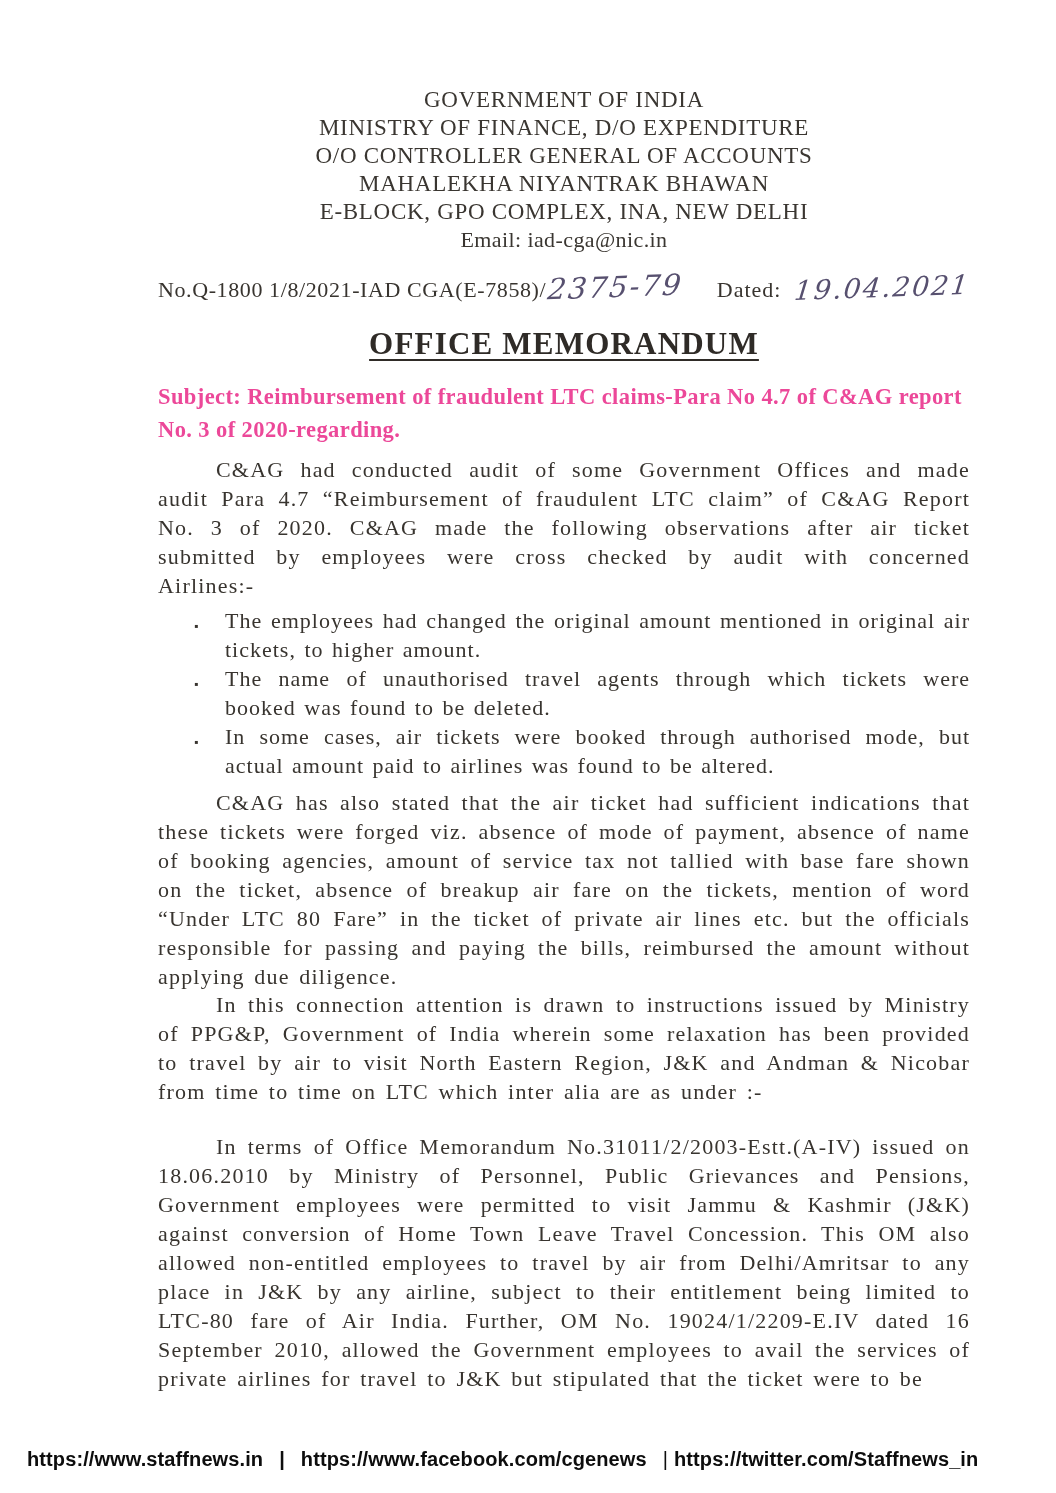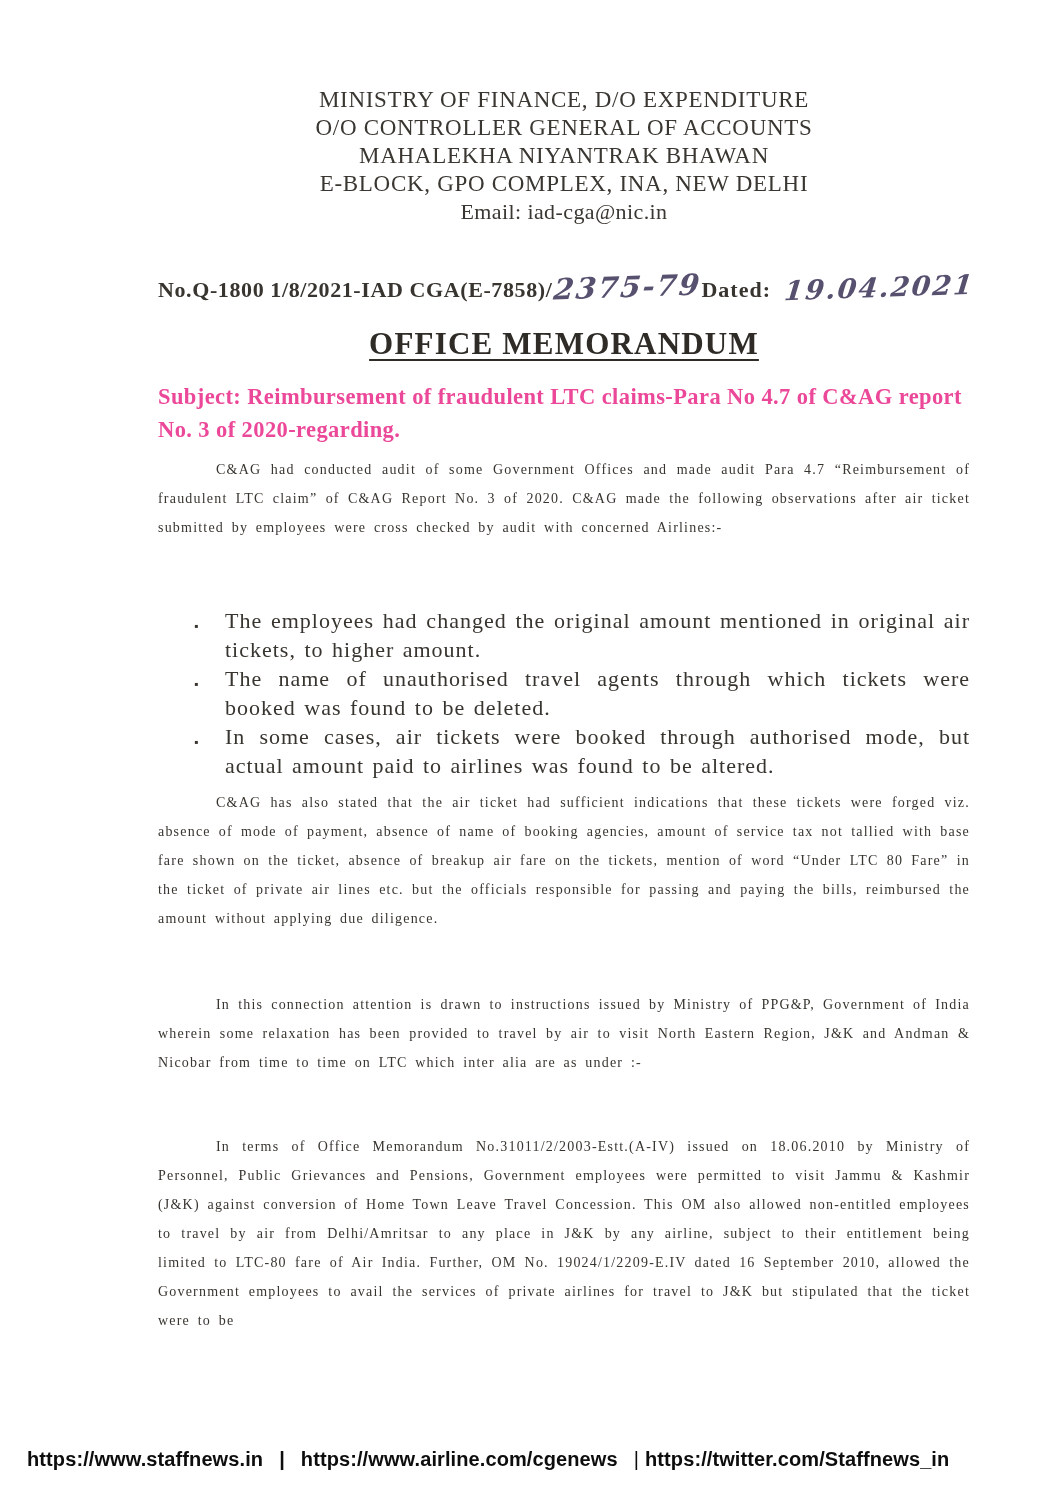--- a/index.html
+++ b/index.html
@@ -22,21 +22,21 @@
     color: #3a3631; white-space: nowrap;
   }
   .h-line.email { font-size: 22px; letter-spacing: 0.4px; }
 
   
   .ref-row {
     top: 270px;
     display: flex; justify-content: space-between; align-items: baseline;
     font-size: 22px; letter-spacing: 0.6px; white-space: nowrap;
   }
-  .ref-left, .ref-right { display: flex; align-items: baseline; font-weight: bold; }
+  .ref-left, .ref-right { display: flex; align-items: baseline; }
   .hand {
     font-family: "DejaVu Serif", serif;
     font-style: italic;
     color: #57506f;
     display: inline-block;
     transform: skewX(-8deg) rotate(-2deg);
     letter-spacing: 2px;
   }
   .hand.dispatch { font-size: 29px; margin-left: 2px; }
   .hand.date { font-size: 27px; margin-left: 14px; }
@@ -54,21 +54,21 @@
   
   .subject {
     top: 380px;
     font-weight: 700; font-size: 22.5px; line-height: 33px;
     letter-spacing: 0.4px; color: #ec4899;
     text-align: left;
   }
 
   
   .para {
-    font-size: 14px; line-height: 29px;
+    font-size: 22px; line-height: 29px;
     letter-spacing: 1.2px; word-spacing: 3px;
     text-align: justify;
     text-indent: 58px;
     margin: 0;
   }
   .para.p1 { top: 455px; }
   .para.p2 { top: 788px; }
   .para.p3 { top: 990px; }
   .para.p4 { top: 1132px; }
 
@@ -97,20 +97,21 @@
   .f-link { color: #0d0d0d; text-decoration: none; }
   .f-sep { margin: 0 16px; font-weight: 700; }
   .f-sep.tight { margin: 0 6px 0 16px; font-weight: 400; }
 </style>
 </head>
 <body>
 
 <div class="page">
 
   <div class="col letterhead">
+    <div class="h-line">GOVERNMENT OF INDIA</div>
     <div class="h-line">MINISTRY OF FINANCE, D/O EXPENDITURE</div>
     <div class="h-line">O/O CONTROLLER GENERAL OF ACCOUNTS</div>
     <div class="h-line">MAHALEKHA NIYANTRAK BHAWAN</div>
     <div class="h-line">E-BLOCK, GPO COMPLEX, INA, NEW DELHI</div>
     <div class="h-line email">Email: iad-cga@nic.in</div>
   </div>
 
   <div class="col ref-row">
     <span class="ref-left">
       <span>No.Q-1800 1/8/2021-IAD CGA(E-7858)/</span>
@@ -147,18 +148,18 @@
 
   <p class="col para p2">C&amp;AG has also stated that the air ticket had sufficient indications that these tickets were forged viz. absence of mode of payment, absence of name of booking agencies, amount of service tax not tallied with base fare shown on the ticket, absence of breakup air fare on the tickets, mention of word “Under LTC 80 Fare” in the ticket of private air lines etc. but the officials responsible for passing and paying the bills, reimbursed the amount without applying due diligence.</p>
 
   <p class="col para p3">In this connection attention is drawn to instructions issued by Ministry of PPG&amp;P, Government of India wherein some relaxation has been provided to travel by air to visit North Eastern Region, J&amp;K and Andman &amp; Nicobar from time to time on LTC which inter alia are as under :-</p>
 
   <p class="col para p4">In terms of Office Memorandum No.31011/2/2003-Estt.(A-IV) issued on 18.06.2010 by Ministry of Personnel, Public Grievances and Pensions, Government employees were permitted to visit Jammu &amp; Kashmir (J&amp;K) against conversion of Home Town Leave Travel Concession. This OM also allowed non-entitled employees to travel by air from Delhi/Amritsar to any place in J&amp;K by any airline, subject to their entitlement being limited to LTC-80 fare of Air India. Further, OM No. 19024/1/2209-E.IV dated 16 September 2010, allowed the Government employees to avail the services of private airlines for travel to J&amp;K but stipulated that the ticket were to be</p>
 
   <div class="footer">
     <a href="#" class="f-link">https://www.staffnews.in</a>
     <span class="f-sep">|</span>
-    <a href="#" class="f-link">https://www.airline.com/cgenews</a>
+    <a href="#" class="f-link">https://www.facebook.com/cgenews</a>
     <span class="f-sep tight">|</span>
     <a href="#" class="f-link">https://twitter.com/Staffnews_in</a>
   </div>
 
 </div>
 
 </body></html>

